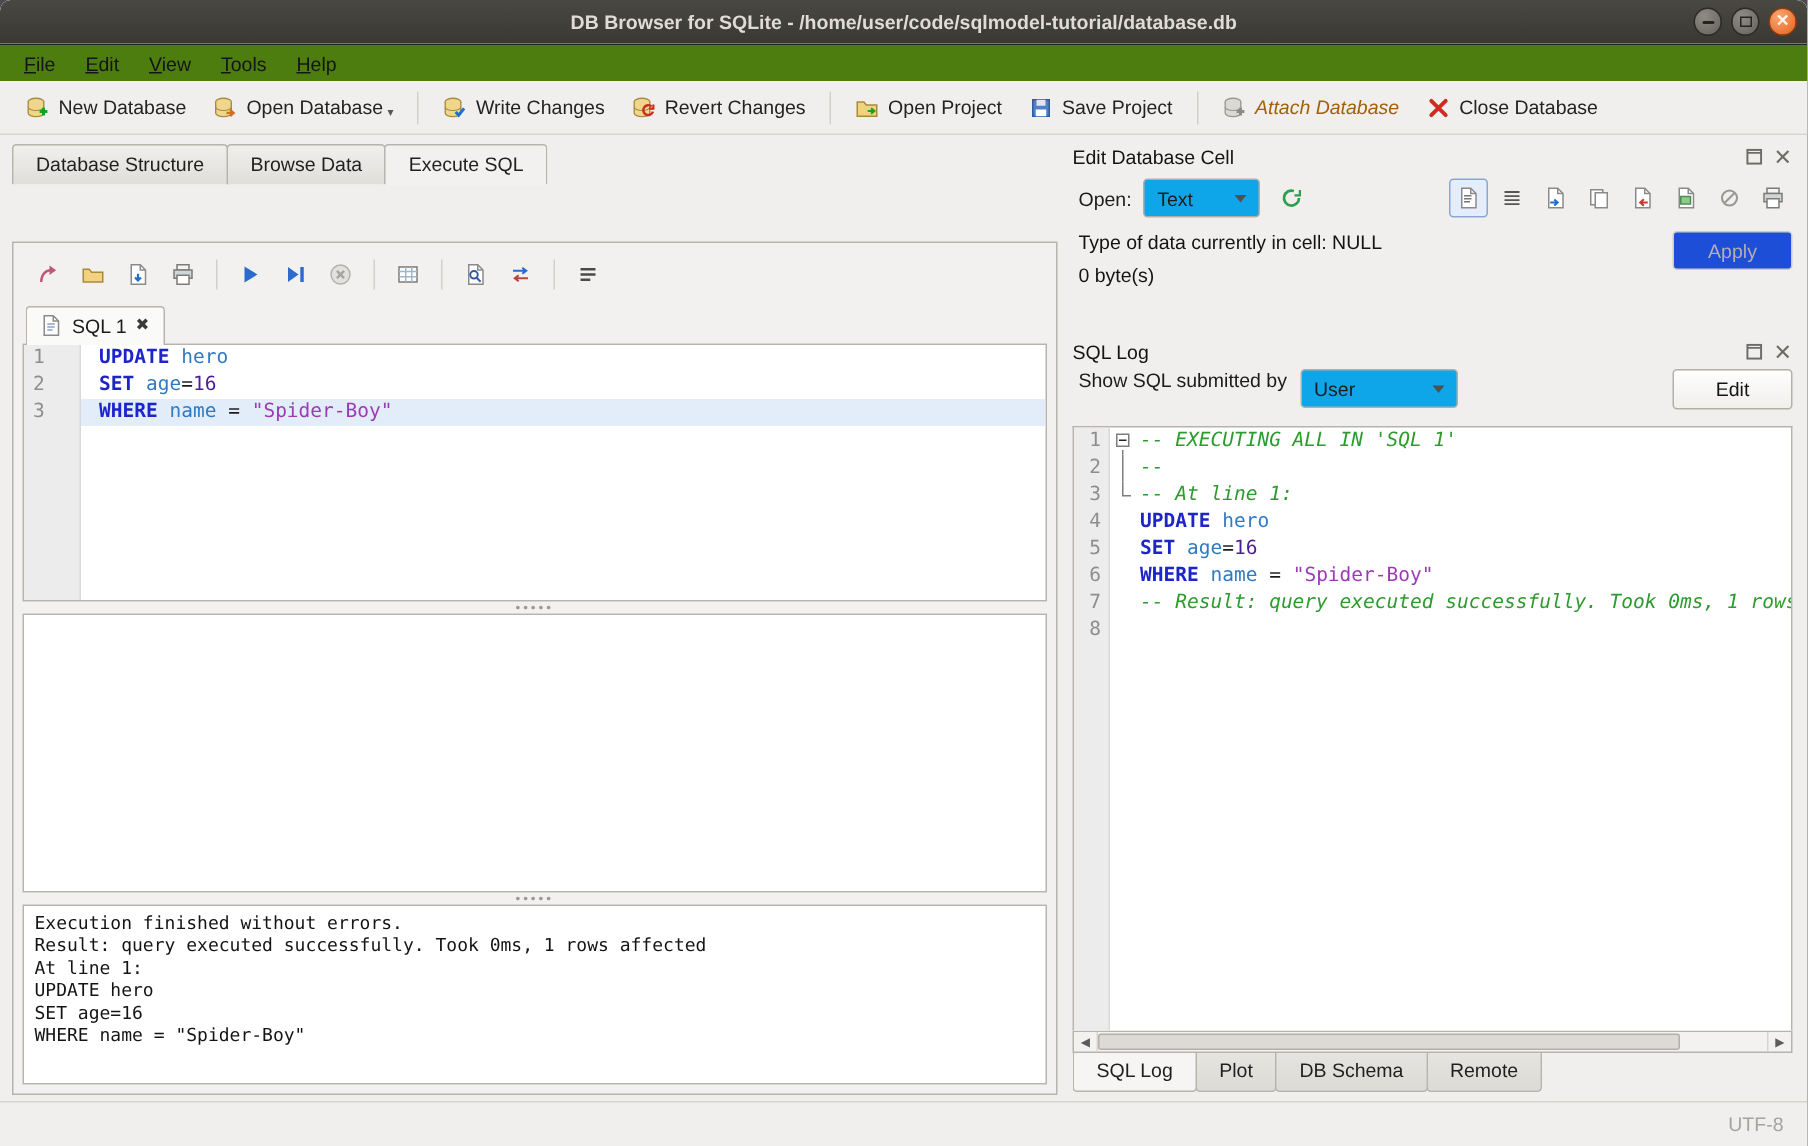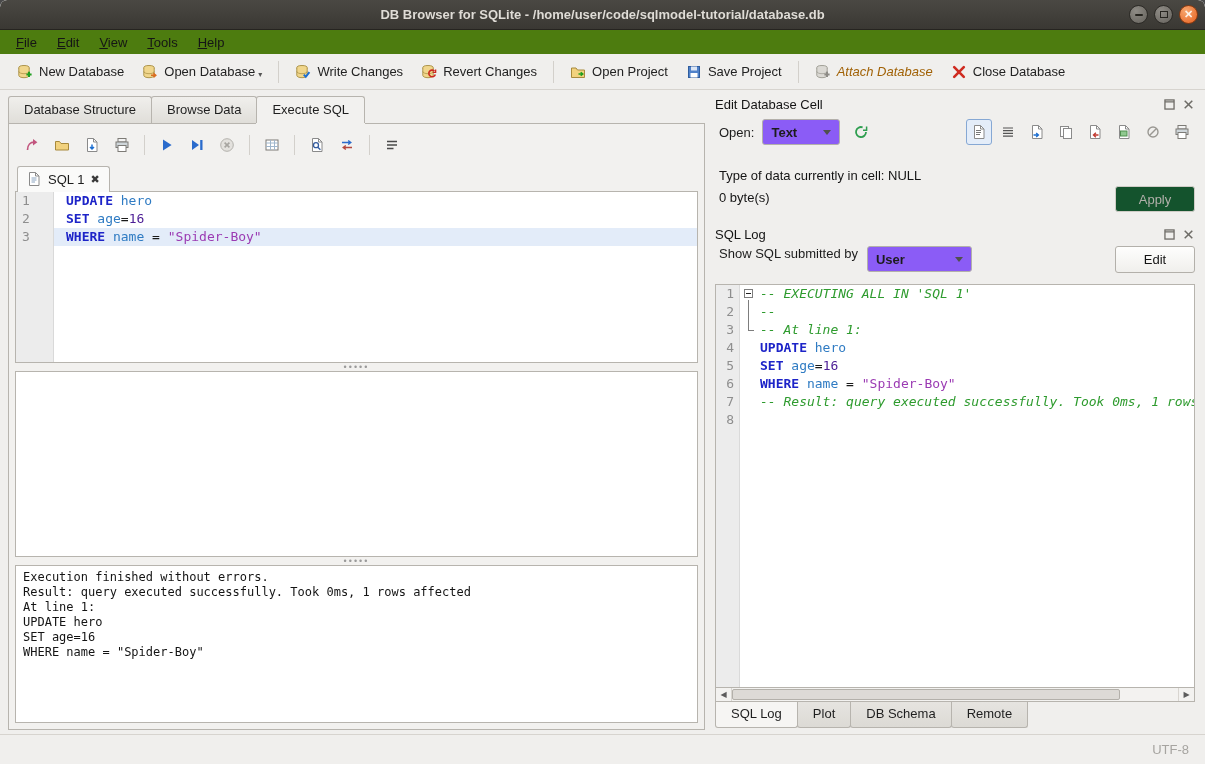--- a/index.html
+++ b/index.html
@@ -26,21 +26,21 @@
   .toolbar{height:36px;flex:none;background:#f0efed;border-bottom:1px solid #d7d4cf;display:flex;align-items:center;padding:0 8px;}
   .tb-btn{display:flex;align-items:center;gap:6px;padding:5px 9px;border-radius:3px;color:#232323;white-space:nowrap;}
   .tb-btn.disabled{color:#a16207;font-style:italic;}
   .tb-sep{width:1px;height:22px;background:#d3d0cb;margin:0 7px;flex:none;}
   .tb-caret{font-size:8px;color:#555;align-self:flex-end;margin-left:-3px;padding-bottom:1px;}
   .ic{display:inline-flex;width:16px;height:16px;flex:none;}
   .ic svg{width:16px;height:16px;}
 
   
   .main{flex:1;display:flex;min-height:0;}
-  .left-panel{width:705px;flex:none;display:flex;flex-direction:column;padding:6px 0 4px 8px;min-height:0;}
+  .left-panel{width:705px;flex:none;display:flex;flex-direction:column;padding:6px 0 4px 8px;min-height:0;gap:38px;}
   .main-tabs{display:flex;height:27px;flex:none;padding-left:0;}
   .mtab{padding:5px 15px;background:linear-gradient(#f0efec,#e0ded9);border:1px solid #b7b4ae;border-bottom:none;margin-right:-1px;border-radius:3px 3px 0 0;color:#1f1f1f;position:relative;}
   .mtab.active{background:#f2f1ef;z-index:3;box-shadow:0 1px 0 #f2f1ef;}
   .left-content{flex:1;border:1px solid #b7b4ae;background:#f2f1ef;display:flex;flex-direction:column;padding:5px 6px 6px 6px;min-height:0;position:relative;z-index:1;}
 
   .sql-toolbar{height:32px;flex:none;display:flex;align-items:center;gap:4px;padding:0 4px;}
   .sqlt-btn{width:26px;height:26px;display:flex;align-items:center;justify-content:center;border-radius:3px;}
   .sqlt-sep{width:1px;height:20px;background:#d3d0cb;margin:0 5px;}
 
   .sql-tabbar{height:30px;flex:none;display:flex;align-items:flex-end;padding-left:2px;}
@@ -67,34 +67,34 @@
   .messages{flex:1;background:#fff;border:1px solid #b7b4ae;font-family:"DejaVu Sans Mono",monospace;font-size:12px;line-height:15px;color:#141414;padding:4px 7px;overflow:hidden;white-space:pre;}
 
   
   .right-panel{flex:1;display:flex;flex-direction:column;padding:2px 10px 0 10px;min-width:0;min-height:0;}
   .dock-title{height:24px;flex:none;display:flex;align-items:center;color:#141414;}
   .dock-title .spacer{flex:1;}
   .dock-icon{width:13px;height:13px;display:inline-flex;margin-left:6px;}
   .dock-icon svg{width:13px;height:13px;}
 
   .mode-row{height:32px;flex:none;display:flex;align-items:center;gap:8px;padding-left:4px;}
-  .combo{display:flex;align-items:center;justify-content:space-between;gap:10px;background:#8b5cf6;border:1px solid #b3b0aa;border-radius:3px;height:26px;padding:0 8px;min-width:78px;font-weight:bold;}
+  .combo{display:flex;align-items:center;justify-content:space-between;gap:10px;background:#0ea5e9;border:1px solid #b3b0aa;border-radius:3px;height:26px;padding:0 8px;min-width:78px;}
   .combo.wide{min-width:105px;}
   .combo .arrow{width:0;height:0;border-left:4px solid transparent;border-right:4px solid transparent;border-top:5px solid #50504e;}
   .icon-btn{width:26px;height:26px;display:flex;align-items:center;justify-content:center;border-radius:3px;border:1px solid transparent;}
   .icon-btn.active{border:1px solid #86a8d4;background:#e4edf9;}
   .mode-icons-right{margin-left:auto;display:flex;gap:3px;align-items:center;}
 
   .cell-editor{height:74px;flex:none;background:#fff;border:1px solid #c5c2bd;display:flex;}
   .cell-gutter{width:54px;flex:none;border-right:1px solid #dcdcdc;padding:4px 0 0 8px;font-family:"DejaVu Sans Mono",monospace;font-size:13px;color:#1e1e1e;}
   .cell-body{flex:1;}
 
-  .cell-info{height:64px;flex:none;display:flex;padding:6px 0 0 4px;align-items:flex-end;}
+  .cell-info{height:64px;flex:none;display:flex;padding:6px 0 0 4px;}
   .info-lines div{margin-bottom:7px;color:#141414;}
-  .apply-btn{margin-left:auto;width:80px;height:26px;background:#14532d;border:1px solid #cfccc6;border-radius:3px;color:#b2b0ab;font-family:"Liberation Sans",sans-serif;font-size:13px;}
+  .apply-btn{margin-left:auto;width:80px;height:26px;background:#1d4ed8;border:1px solid #cfccc6;border-radius:3px;color:#b2b0ab;font-family:"Liberation Sans",sans-serif;font-size:13px;}
 
   .dock-gap{height:10px;flex:none;}
 
   .filter-row{height:38px;flex:none;display:flex;align-items:flex-start;gap:9px;padding-left:4px;}
   .clear-btn{margin-left:auto;width:80px;height:27px;background:linear-gradient(#fefefd,#f0efec);border:1px solid #b3b0aa;border-radius:3px;color:#141414;font-family:"Liberation Sans",sans-serif;font-size:13px;}
 
   .log-area{flex:1;background:#fff;border:1px solid #b7b4ae;border-bottom:none;position:relative;font-family:"DejaVu Sans Mono",monospace;font-size:13px;overflow:hidden;min-height:0;}
   .log-gutter-bg{position:absolute;left:0;top:0;bottom:0;width:24px;background:#ececec;border-right:1px solid #dadada;}
   .ll{display:flex;height:18px;line-height:18px;position:relative;}
   .ll .ln{width:24px;flex:none;text-align:right;padding-right:6px;color:#8e8e8e;}

